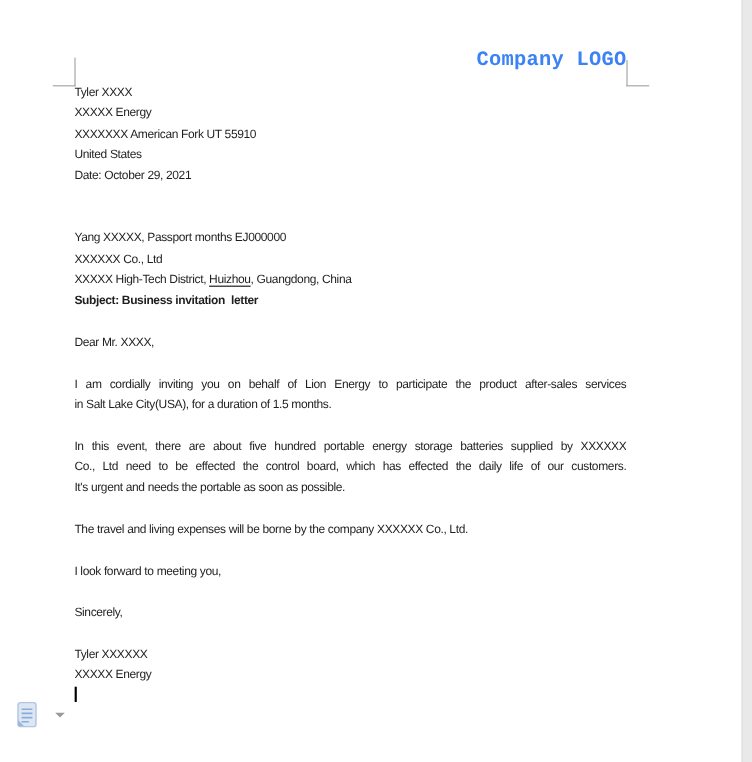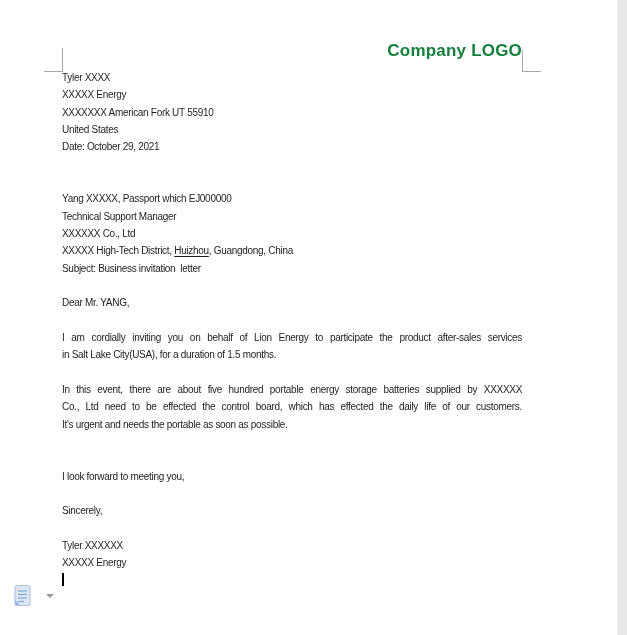--- a/index.html
+++ b/index.html
@@ -59,21 +59,21 @@
     font-size: 10px;
     letter-spacing: -0.3px;
     color: #1f1f1f;
   }
   .line {
     height: 17.33px;
     line-height: 17.33px;
     white-space: pre-wrap;
     overflow: hidden;
   }
-  .line.bold { font-weight: normal; }
+  .line.bold { font-weight: bold; }
   .line.justify {
     white-space: normal;
     text-align: justify;
     text-align-last: justify;
   }
   .spell-error {
     text-decoration-line: underline;
     text-decoration-style: wavy;
     text-decoration-color: #d13438;
     text-decoration-thickness: 1px;
@@ -105,48 +105,48 @@
     border-top: 4px solid #9a9a9a;
   }
 </style>
 </head>
 <body>
 
 <div class="page">
 
   <div class="scroll-strip"></div>
 
-  <div class="logo" style="color: #15803d;">Company LOGO</div>
+  <div class="logo" style="color: #3b82f6; font-family: Liberation Mono, monospace;">Company LOGO</div>
 
   <div class="crop-tl"></div>
   <div class="crop-tr"></div>
 
   <div class="letter" id="letter">
       <div class="line">Tyler XXXX</div>
       <div class="line">XXXXX Energy</div>
       <div class="line">XXXXXXX American Fork UT 55910</div>
       <div class="line">United States</div>
       <div class="line">Date: October 29, 2021</div>
       <div class="line"></div>
       <div class="line"></div>
-      <div class="line">Yang XXXXX, Passport which EJ000000</div>
-      <div class="line">Technical Support Manager</div>
+      <div class="line">Yang XXXXX, Passport months EJ000000</div>
       <div class="line">XXXXXX Co., Ltd</div>
       <div class="line">XXXXX High-Tech District, <span class="spell-error">Huizhou</span>, Guangdong, China</div>
       <div class="line bold">Subject: Business invitation  letter</div>
       <div class="line"></div>
-      <div class="line">Dear Mr. YANG,</div>
+      <div class="line">Dear Mr. XXXX,</div>
       <div class="line"></div>
       <div class="line justify">I am cordially inviting you on behalf of Lion Energy to participate the product after-sales services</div>
       <div class="line">in Salt Lake City(USA), for a duration of 1.5 months.</div>
       <div class="line"></div>
       <div class="line justify">In this event, there are about five hundred portable energy storage batteries supplied by XXXXXX</div>
       <div class="line justify">Co., Ltd need to be effected the control board, which has effected the daily life of our customers.</div>
       <div class="line">It's urgent and needs the portable as soon as possible.</div>
       <div class="line"></div>
+      <div class="line">The travel and living expenses will be borne by the company XXXXXX Co., Ltd.</div>
       <div class="line"></div>
       <div class="line">I look forward to meeting you,</div>
       <div class="line"></div>
       <div class="line">Sincerely,</div>
       <div class="line"></div>
       <div class="line">Tyler XXXXXX</div>
       <div class="line">XXXXX Energy</div>
       <div class="line"><span class="cursor"></span></div>
     </div>
 

